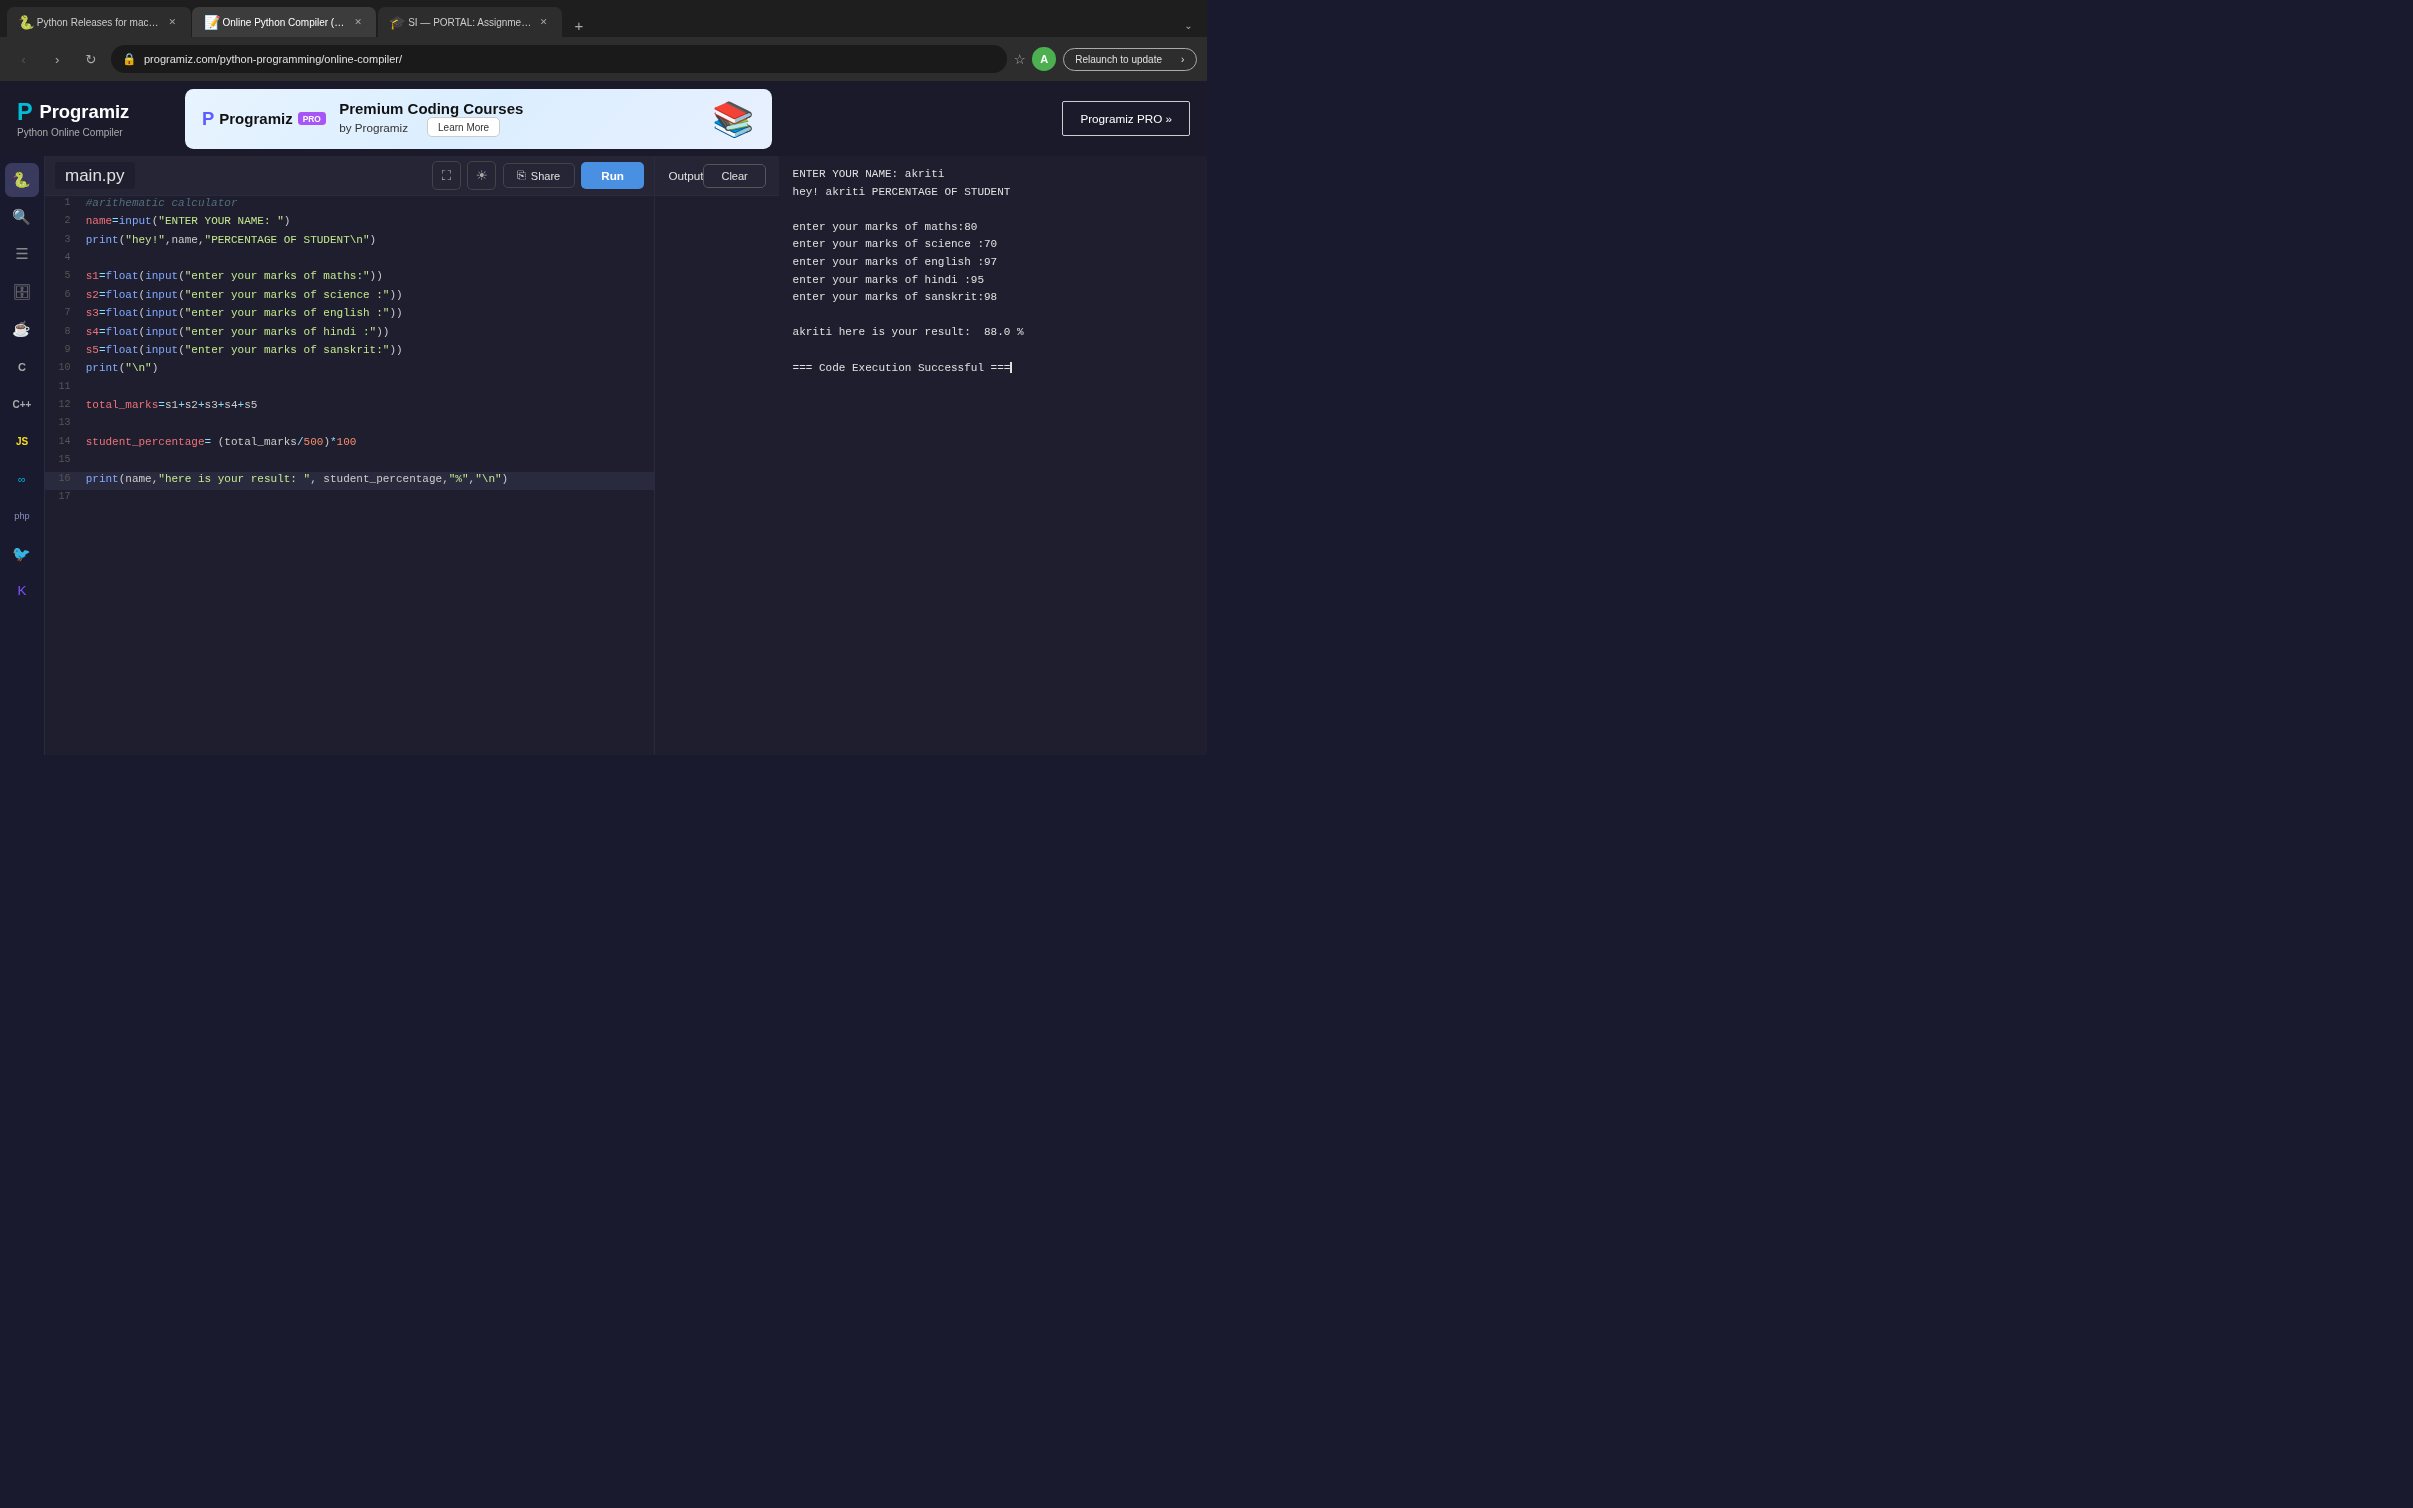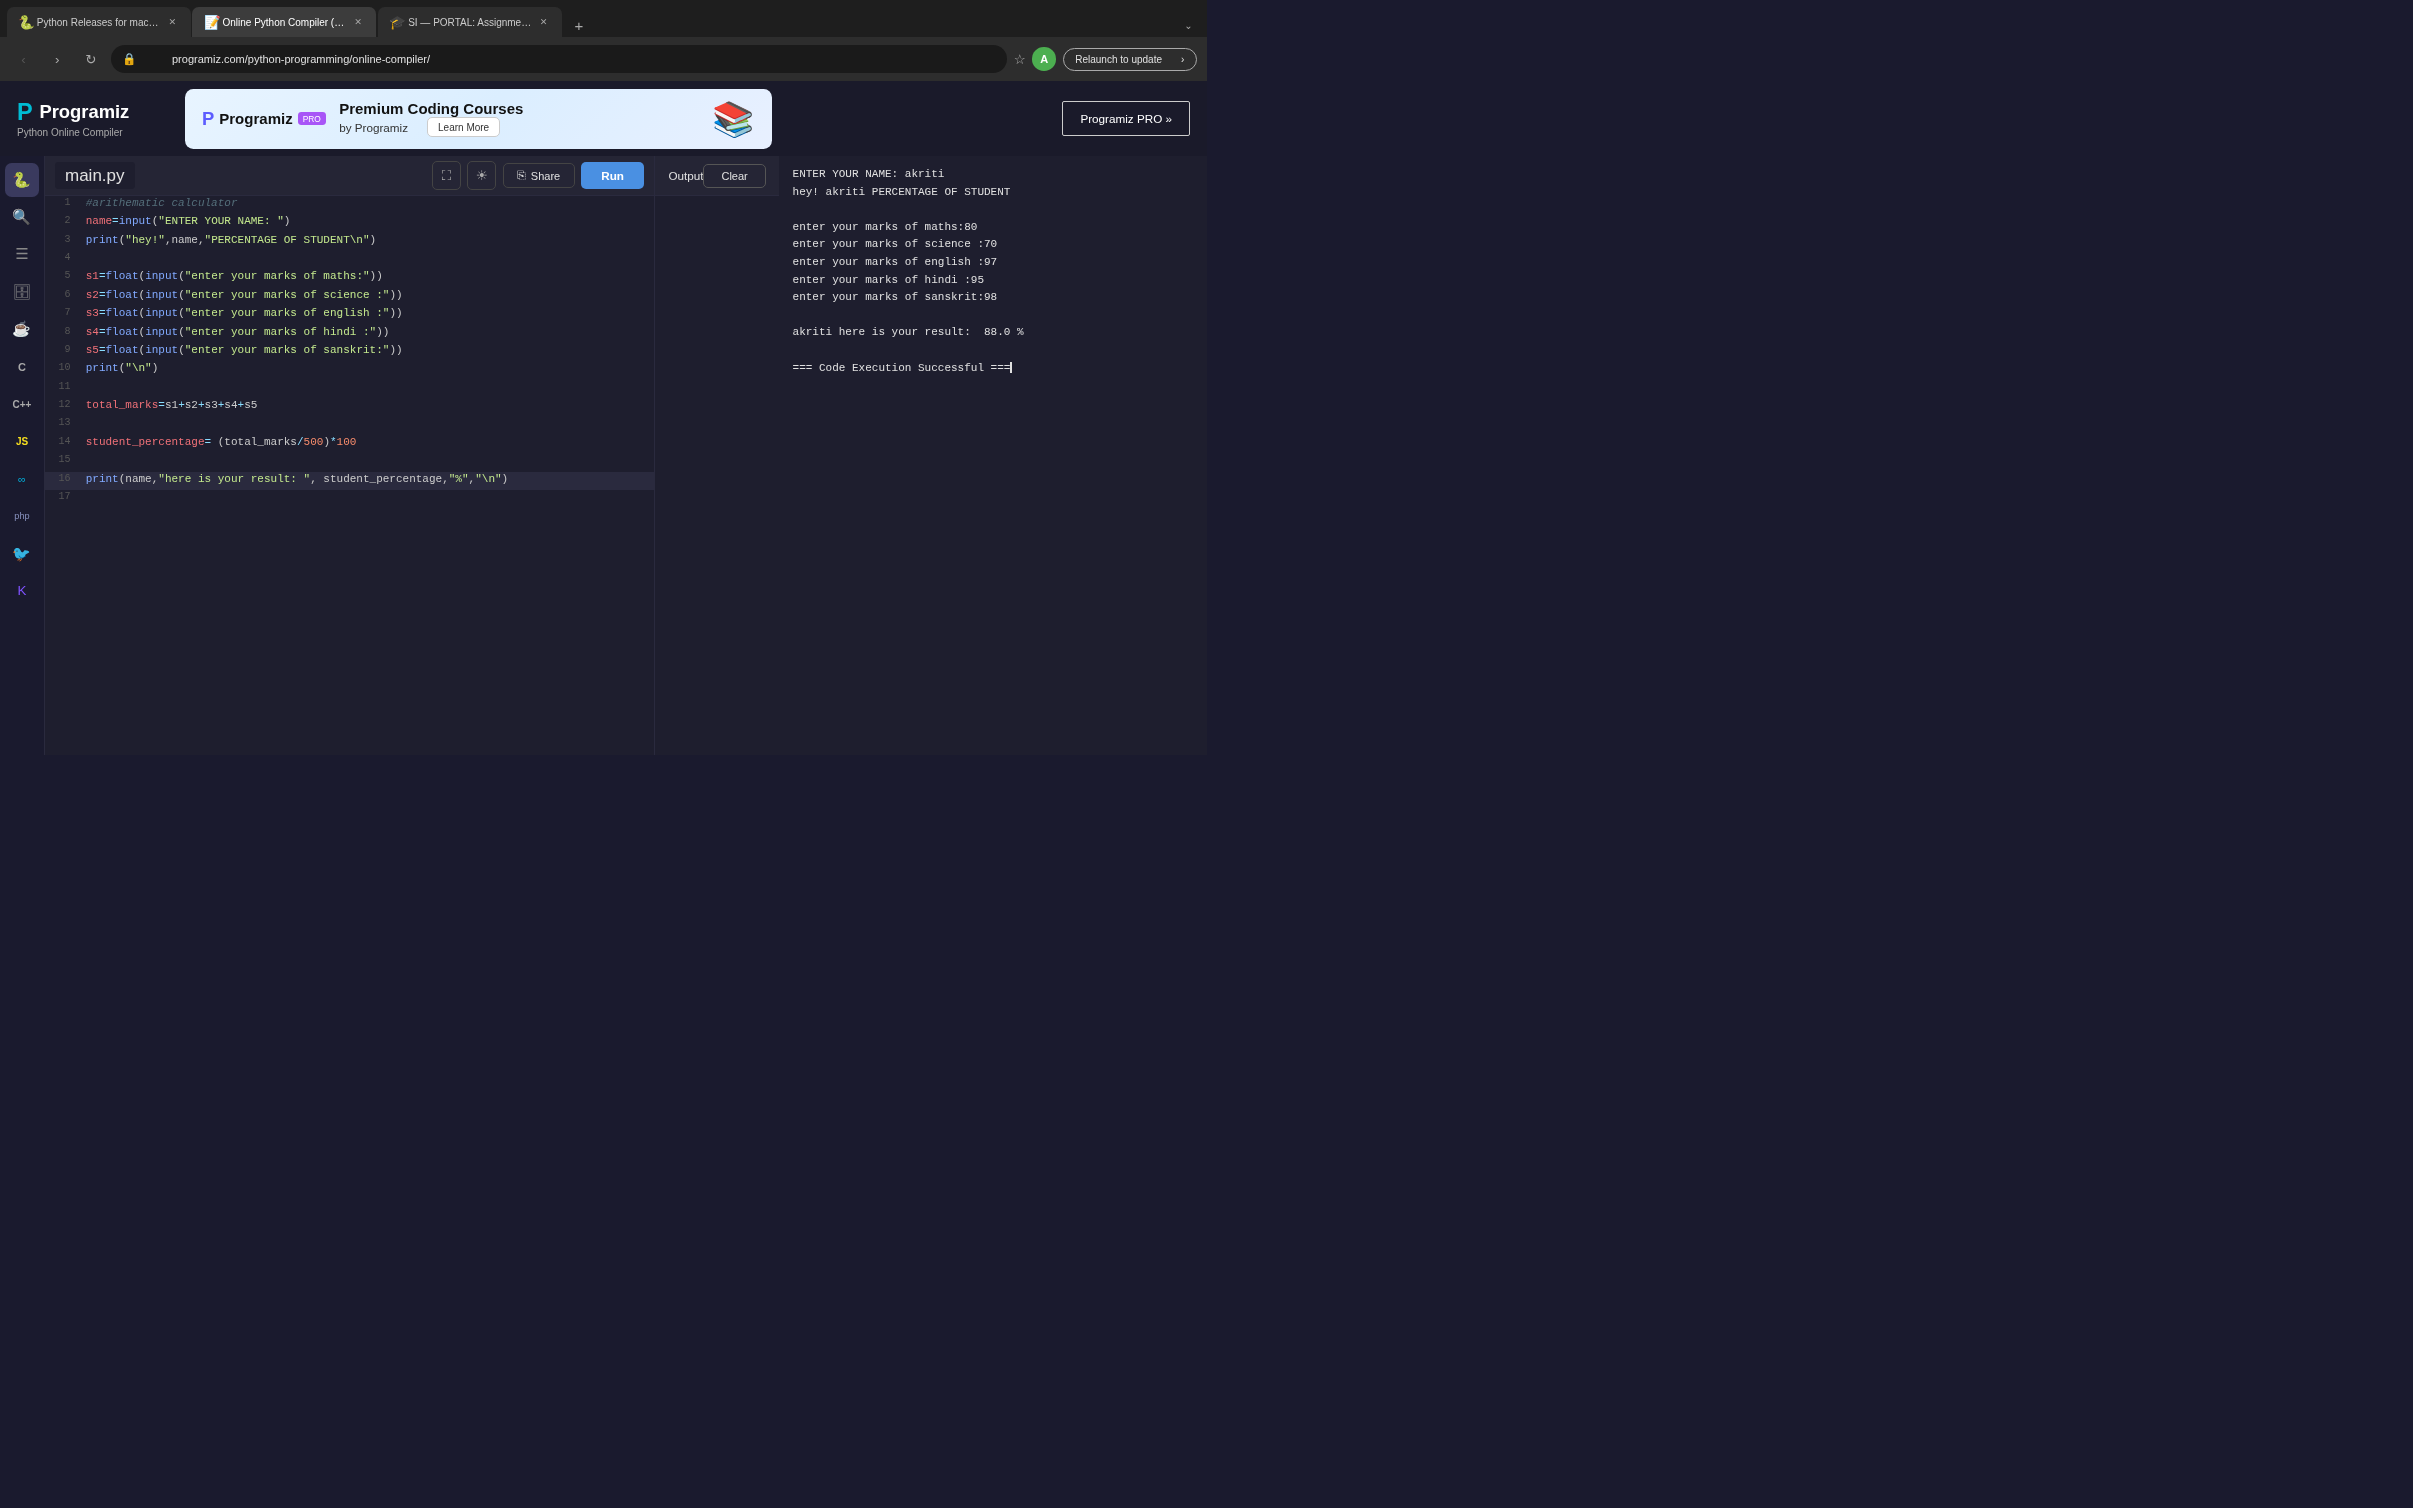--- a/index.html
+++ b/index.html
@@ -14,41 +14,41 @@
     .tab-title { font-size: 10px; color: #ccc; white-space: nowrap; overflow: hidden; text-overflow: ellipsis; flex: 1; }
     .tab.active .tab-title { color: #fff; }
     .tab-close { width: 13.4px; height: 13.4px; display: flex; align-items: center; justify-content: center; border-radius: 50%; font-size: 9.2px; color: #aaa; cursor: pointer; flex-shrink: 0; }
     .new-tab-btn { width: 23.5px; height: 23.5px; display: flex; align-items: center; justify-content: center; color: #aaa; font-size: 15px; cursor: pointer; margin-left: 3.4px; }
     .tab-overflow { width: 23.5px; height: 23.5px; display: flex; align-items: center; justify-content: center; color: #aaa; font-size: 10px; cursor: pointer; margin-left: auto; }
 
     .address-bar-row { display: flex; align-items: center; gap: 6.7px; padding: 5px 10px; background: #2d2d2d; height: 44px; }
     .nav-btn { width: 27px; height: 27px; display: flex; align-items: center; justify-content: center; border-radius: 50%; color: #aaa; font-size: 13.4px; cursor: pointer; }
     .nav-btn.disabled { color: #555; cursor: default; }
     .address-bar { flex: 1; display: flex; align-items: center; background: #1a1a1a; border-radius: 17px; padding: 5px 11.7px; height: 28.5px; gap: 6.7px; }
-    .address-text { font-size: 11px; color: #e0e0e0; flex: 1; margin-left: 28px; }
+    .address-text { font-size: 11px; color: #e0e0e0; flex: 1; }
     .address-lock { color: #aaa; font-size: 11.7px; }
     .bookmark-icon { color: #aaa; font-size: 13.4px; cursor: pointer; }
     .profile-btn { width: 23.5px; height: 23.5px; border-radius: 50%; background: #4CAF50; display: flex; align-items: center; justify-content: center; color: white; font-size: 11px; font-weight: bold; cursor: pointer; }
     .update-btn { background: transparent; border: 0.8px solid #aaa; border-radius: 17px; padding: 5px 11.7px; color: #e0e0e0; font-size: 10px; cursor: pointer; white-space: nowrap; display: flex; align-items: center; gap: 19px; }
 
     
     .app { display: flex; flex-direction: column; background: #1e1e2e; min-height: calc(754px - 80px); }
 
     
     .app-header { display: flex; align-items: center; background: #1a1a2a; padding: 0 17px; height: 75px; gap: 17px; }
     .logo-area { display: flex; flex-direction: column; min-width: 151px; }
     .logo { display: flex; align-items: center; gap: 6.7px; }
     .logo-icon { color: #00bcd4; font-size: 23.5px; font-weight: bold; }
     .logo-text { color: #fff; font-size: 18.4px; font-weight: 600; }
     .logo-subtitle { color: #aaa; font-size: 10px; margin-top: 1.7px; }
     .banner { flex: 1; max-width: 587px; background: linear-gradient(135deg, #e8f4ff 0%, #dbeeff 50%, #e8f0ff 100%); border-radius: 8.4px; height: 60px; display: flex; align-items: center; padding: 0 17px; gap: 13.4px; overflow: hidden; }
     .banner-pro-logo { display: flex; align-items: center; gap: 5px; }
     .banner-p { color: #5c5cff; font-size: 18.4px; font-weight: bold; }
     .banner-pro-text { color: #111; font-size: 15px; font-weight: 600; }
-    .banner-pro-badge { background: #a855f7; color: white; font-size: 8.4px; font-weight: normal; padding: 1.7px 5px; border-radius: 3.4px; }
+    .banner-pro-badge { background: #a855f7; color: white; font-size: 8.4px; font-weight: bold; padding: 1.7px 5px; border-radius: 3.4px; }
     .banner-tagline { font-size: 15px; font-weight: 700; color: #111; }
     .banner-sub { font-size: 11.7px; color: #333; }
     .banner-learn { background: white; border: 0.8px solid #ccc; border-radius: 5px; padding: 3.4px 10px; font-size: 10px; color: #333; cursor: pointer; }
     .banner-graphic { margin-left: auto; font-size: 34px; }
     .pro-btn { margin-left: auto; border: 1.7px solid #ccc; background: transparent; color: #fff; padding: 10px 17px; border-radius: 2px; font-size: 11.7px; cursor: pointer; display: flex; align-items: center; gap: 5px; white-space: nowrap; }
 
     
     .editor-layout { display: flex; flex: 1; height: calc(754px - 80px - 75px); }
 
     

